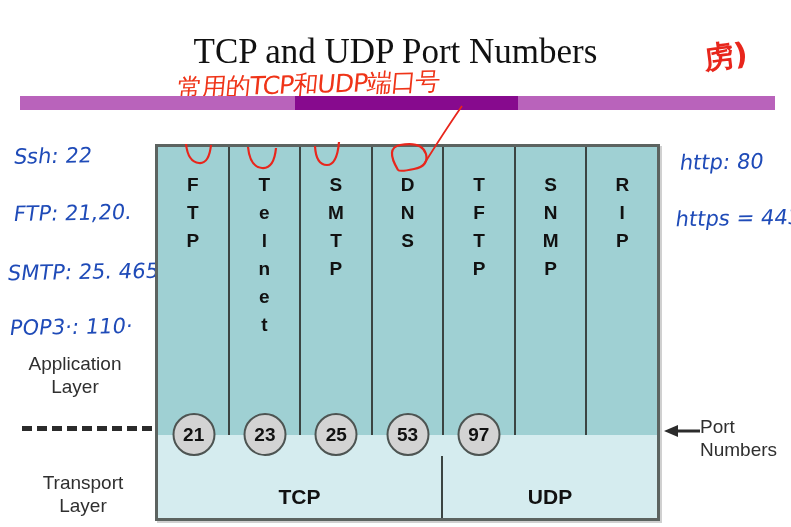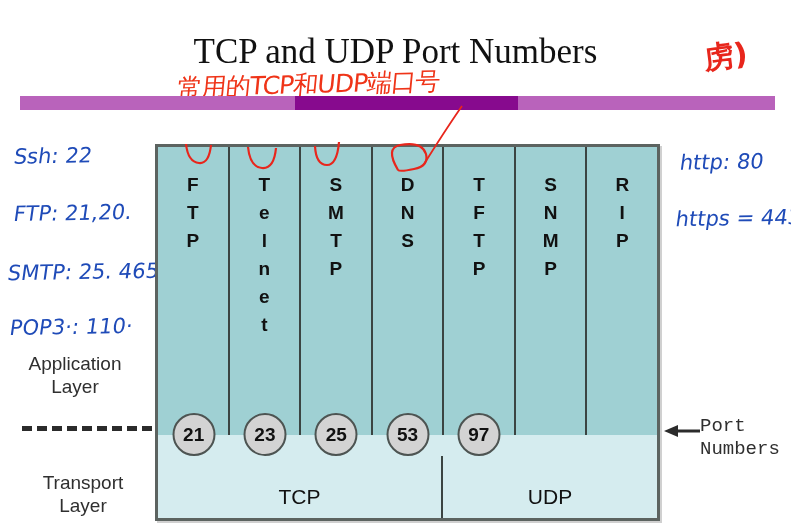--- a/index.html
+++ b/index.html
@@ -106,21 +106,21 @@
   .trans-band{
     position:absolute;left:0;right:0;top:288px;bottom:0;
     background:#d5ecef;
   }
   .trans-split{
     position:absolute;
     left:283px;top:21px;bottom:0;width:2px;background:#3b4442;
   }
   .tcp-label,.udp-label{
     position:absolute;top:50px;
-    font-size:21px;font-weight:normal;color:#111;
+    font-size:21px;font-weight:bold;color:#111;
   }
   .tcp-label{left:0;width:283px;text-align:center;}
   .udp-label{left:285px;right:0;text-align:center;}
 
   
   .layer-label{
     position:absolute;
     width:150px;text-align:center;
     font-size:19px;color:#2f2f2f;line-height:23px;
   }
@@ -133,21 +133,20 @@
 
   
   .port-arrow{
     position:absolute;left:664px;top:390px;
     width:36px;height:14px;
   }
   .pn-label{
     position:absolute;left:700px;top:381px;
     font-size:19px;color:#2f2f2f;line-height:23px;
     white-space:nowrap;
-    font-family:Liberation Mono, monospace;
   }
 
   
   .hw{
     position:absolute;
     font-family:"DejaVu Sans", sans-serif;
     color:#1f4bb8;
     font-size:21px;
     white-space:nowrap;
     transform:skewX(-9deg) rotate(-1deg);

